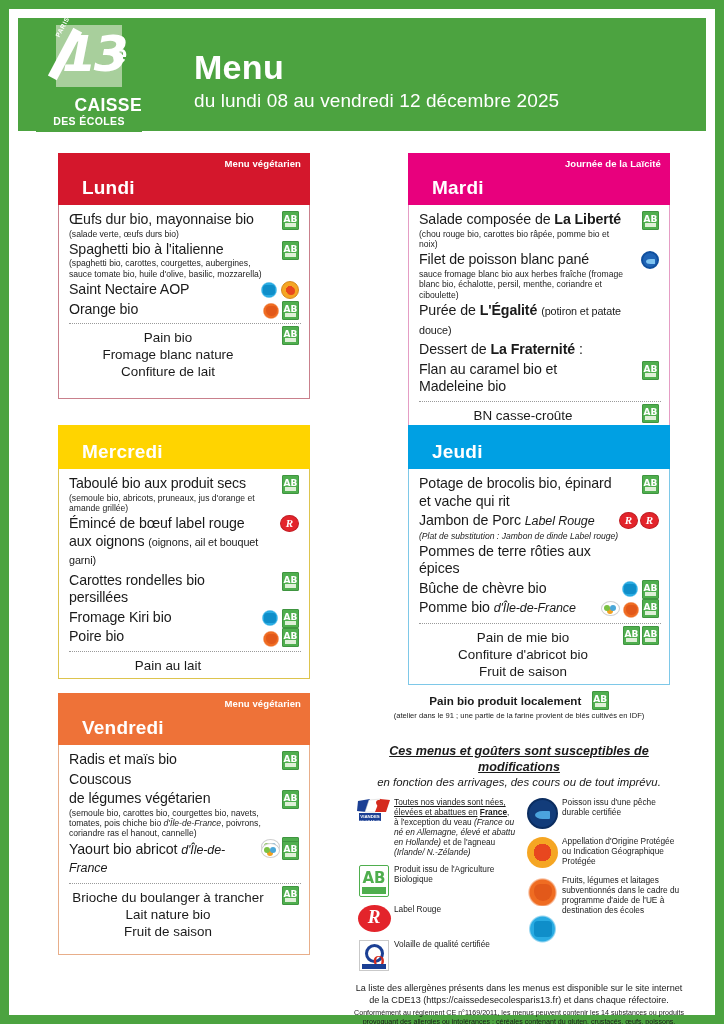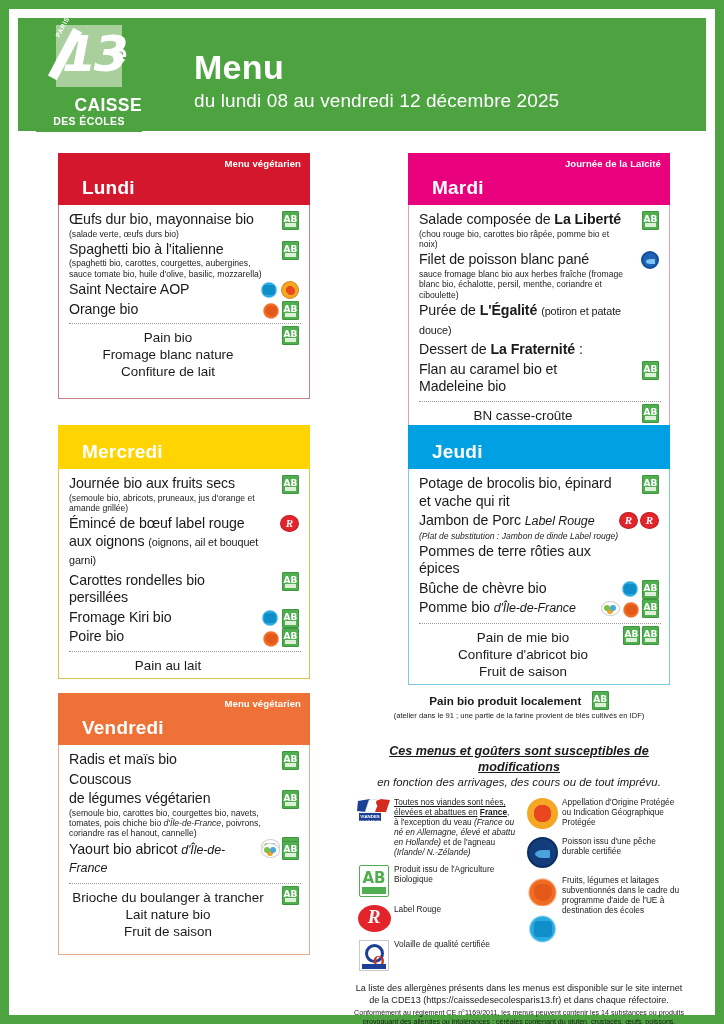--- a/index.html
+++ b/index.html
@@ -361,21 +361,21 @@
        </div>
      </div>
         </div>
         <div class="card" style="left: 40px; top: 294px; width: 252px;">
           <div class="card-head" style="background:#ffd400;height:44px;">
 
        <div class="card-day">Mercredi</div>
      </div>
      <div class="card-body" style="border-color:#ddc44e;min-height:198px;">
        <div class="dish">
-              <div class="main">Journée bio aux fruits secs</div>
+              <div class="main">Taboulé bio aux produit secs</div>
               <div class="desc">(semoule bio, abricots, pruneaux, jus d'orange et amande grillée)</div>
               <span class="badges" style="top:0px;">
                 <span class="bdg ab"></span>
               </span>
             </div>
             <div class="dish">
               <div class="main">Émincé de bœuf label rouge aux oignons <span class="sm">(oignons, ail et bouquet garni)</span></div>
               <span class="badges" style="top:0px;">
                 <span class="bdg lr"></span>
               </span>
@@ -550,29 +550,29 @@
                   <span class="q2">Q</span>
                   <span class="q3"></span>
                 </span>
               </span>
        <span class="lt">Volaille de qualité certifiée</span>
      </div>
           </div>
     <div class="lcol">
             <div class="lrow">
        <span class="li">
+                <span class="ic ic-fish"></span>
+              </span>
+       <span class="lt">Poisson issu d'une pêche durable certifiée</span>
+     </div>
+            <div class="lrow">
+       <span class="li">
                 <span class="ic ic-aop"></span>
               </span>
        <span class="lt">Appellation d'Origine Protégée ou Indication Géographique Protégée</span>
-     </div>
-            <div class="lrow">
-       <span class="li">
-                <span class="ic ic-fish"></span>
-              </span>
-       <span class="lt">Poisson issu d'une pêche durable certifiée</span>
      </div>
             <div class="lrow">
        <span class="li">
                 <span style="display:inline-block;">
               <span class="ic ic-fruit"></span>
               <span class="ic ic-milk" style="display:block;margin-top:4px;"></span>
             </span>
               </span>
        <span class="lt">Fruits, légumes et laitages subventionnés dans le cadre du programme d'aide de l'UE à destination des écoles</span>
      </div>

